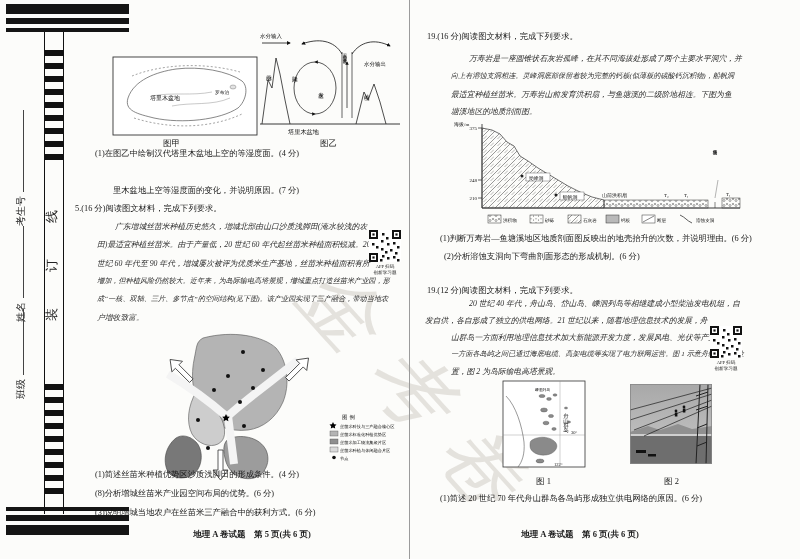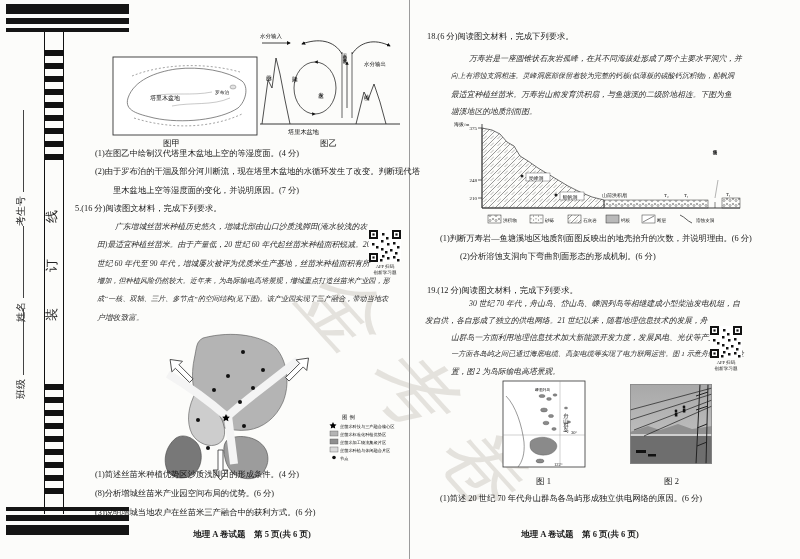--- a/index.html
+++ b/index.html
@@ -101,21 +101,20 @@
     <text x="30" y="106" font-size="6.2">塔里木盆地</text>
   </svg>
   <span class="vtext" style="left:266px;top:70px;font-size:5.5px">山脉</span>
   <span class="vtext" style="left:292px;top:72px;font-size:5.5px">降水</span>
   <span class="vtext" style="left:318px;top:88px;font-size:5.5px">蒸发</span>
   <span class="vtext" style="left:342px;top:50px;font-size:4.3px;letter-spacing:1px">罗布泊水分蒸发</span>
   <span class="vtext" style="left:364px;top:90px;font-size:5.5px">山岭</span>
   <span class="ln cap" style="left:320px;top:139px">图乙</span>
 
   <span class="ln" style="left:95px;top:150px">(1)在图乙中绘制汉代塔里木盆地上空的等湿度面。(4 分)</span>
-  <span class="ln" style="left:95px;top:168px">(2)由于罗布泊的干涸及部分河川断流，现在塔里木盆地的水循环发生了改变。判断现代塔</span>
   <span class="ln" style="left:113px;top:187px">里木盆地上空等湿度面的变化，并说明原因。(7 分)</span>
 
   <span class="ln" style="left:75px;top:205px">5.(16 分)阅读图文材料，完成下列要求。</span>
   <span class="ln para" style="left:115px;top:223px">广东增城丝苗米种植历史悠久，增城北部由山口沙质浅脚田(淹水较浅的农</span>
   <span class="ln para" style="left:97px;top:241px">田)最适宜种植丝苗米。由于产量低，20 世纪 60 年代起丝苗米种植面积锐减。20</span>
   <span class="ln para" style="left:97px;top:259.5px">世纪 60 年代至 90 年代，增城屡次被评为优质米生产基地，丝苗米种植面积有所</span>
   <span class="ln para fit" style="left:97px;top:278px">增加，但种植风险仍然较大。近年来，为岛际输电高塔景观，增城重点打造丝苗米产业园，形</span>
   <span class="ln para fit" style="left:97px;top:296px">成“一核、双轴、三片、多节点”的空间结构(见下图)。该产业园实现了三产融合，带动当地农</span>
   <span class="ln para" style="left:97px;top:314px">户增收致富。</span>
 
@@ -194,21 +193,21 @@
     <text x="192" y="122" font-size="4.2">丝苗米种植与休闲融合片区</text>
     <circle cx="186" cy="127.5" r="1.8" fill="#111"></circle>
     <text x="192" y="130" font-size="4.2">节点</text>
   </svg>
 
   <span class="ln" style="left:95px;top:471px">(1)简述丝苗米种植优势区沙质浅脚田的形成条件。(4 分)</span>
   <span class="ln" style="left:95px;top:490px">(8)分析增城丝苗米产业园空间布局的优势。(6 分)</span>
   <span class="ln" style="left:95px;top:509px">(3)说明增城当地农户在丝苗米三产融合中的获利方式。(6 分)</span>
   <span class="ln foot" style="left:252px;top:530px">地理 A 卷试题　第 5 页(共 6 页)</span>
 
-  <span class="ln" style="left:427px;top:33px">18.(6 分)阅读图文材料，完成下列要求。</span>
+  <span class="ln" style="left:427px;top:33px">19.(16 分)阅读图文材料，完成下列要求。</span>
   <span class="ln para" style="left:469px;top:55px">万寿岩是一座圆锥状石灰岩孤峰，在其不同海拔处形成了两个主要水平洞穴，并</span>
   <span class="ln para fit" style="left:451px;top:73px">向上有溶蚀支洞相连。灵峰洞底部保留着较为完整的钙板(似薄板的碳酸钙沉积物)，船帆洞</span>
   <span class="ln para" style="left:451px;top:90.5px">最适宜种植丝苗米。万寿岩山前发育洪积扇，与鱼塘溪的二级阶地相连。下图为鱼</span>
   <span class="ln para" style="left:451px;top:108px">塘溪地区的地质剖面图。</span>
 
   <svg class="abs" style="left:452px;top:118px" width="292" height="112" viewBox="0 0 292 112">
     <defs>
       <pattern id="lm" width="7" height="7" patternUnits="userSpaceOnUse">
         <path d="M0,7 L7,0" stroke="#555" stroke-width="0.6"></path>
         <path d="M3.5,7 L7,3.5" stroke="#555" stroke-width="0.4"></path>
@@ -256,24 +255,24 @@
     <text x="169" y="103.5" font-size="4.6">钙板</text>
     <rect x="190" y="97" width="13" height="8" fill="#fff" stroke="#333" stroke-width="0.5"></rect>
     <line x1="191" y1="104" x2="202" y2="98" stroke="#333" stroke-width="0.6"></line>
     <text x="205" y="103.5" font-size="4.6">断层</text>
     <path d="M228,97 Q232,99 234,101 T240,105" fill="none" stroke="#333" stroke-width="0.8"></path>
     <text x="244" y="103.5" font-size="4.6">溶蚀支洞</text>
   </svg>
   <span class="vtext" style="left:712px;top:146px;font-size:4.5px">鱼塘溪</span>
 
   <span class="ln" style="left:440px;top:235px">(1)判断万寿岩—鱼塘溪地区地质剖面图反映出的地壳抬升的次数，并说明理由。(6 分)</span>
-  <span class="ln" style="left:460px;top:253px">(2)分析溶蚀支洞向下弯曲剖面形态的形成机制。(6 分)</span>
+  <span class="ln" style="left:444px;top:253px">(2)分析溶蚀支洞向下弯曲剖面形态的形成机制。(6 分)</span>
 
   <span class="ln" style="left:427px;top:287px">19.(12 分)阅读图文材料，完成下列要求。</span>
-  <span class="ln para" style="left:469px;top:300px">30 世纪 70 年代，舟山岛、岱山岛、嵊泗列岛等相继建成小型柴油发电机组，自</span>
+  <span class="ln para" style="left:469px;top:300px">20 世纪 40 年代，舟山岛、岱山岛、嵊泗列岛等相继建成小型柴油发电机组，自</span>
   <span class="ln para" style="left:425px;top:317px">发自供，各自形成了独立的供电网络。21 世纪以来，随着地理信息技术的发展，舟</span>
   <span class="ln para" style="left:451px;top:334px">山群岛一方面利用地理信息技术加大新能源开发力度，发展风电、光伏等产业，另</span>
   <span class="ln para fit" style="left:451px;top:351px">一方面各岛屿之间已通过海底电缆、高架电缆等实现了电力联网运营。图 1 示意舟山群岛的位</span>
   <span class="ln para" style="left:451px;top:368px">置，图 2 为岛际输电高塔景观。</span>
 
   <svg class="abs" style="left:710px;top:326px" width="32" height="32" viewBox="0 0 32 32">
     <rect width="32" height="32" fill="#fff"></rect>
     <rect x="0" y="0" width="9" height="9" fill="#111"></rect>
       <rect x="2" y="2" width="5" height="5" fill="#fff"></rect>
       <rect x="3.4" y="3.4" width="2.2" height="2.2" fill="#111"></rect>

